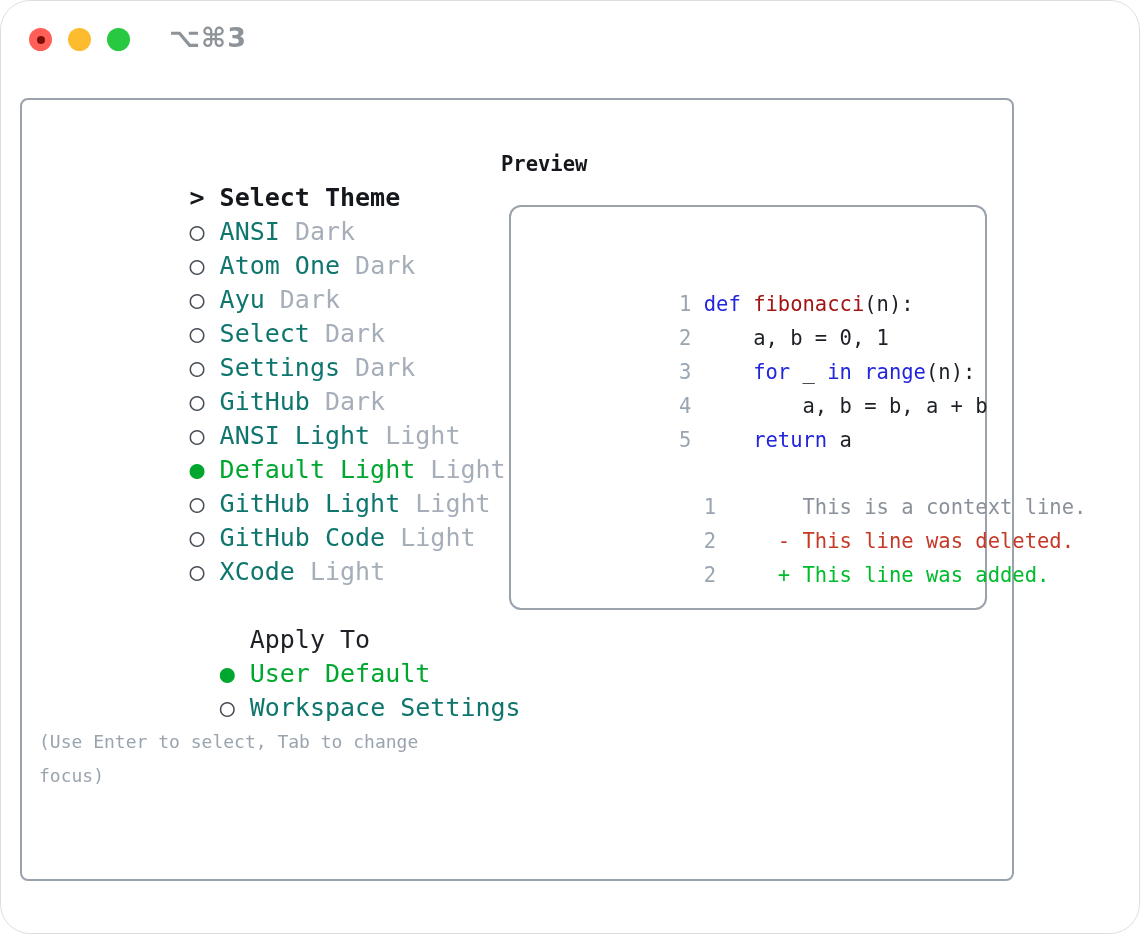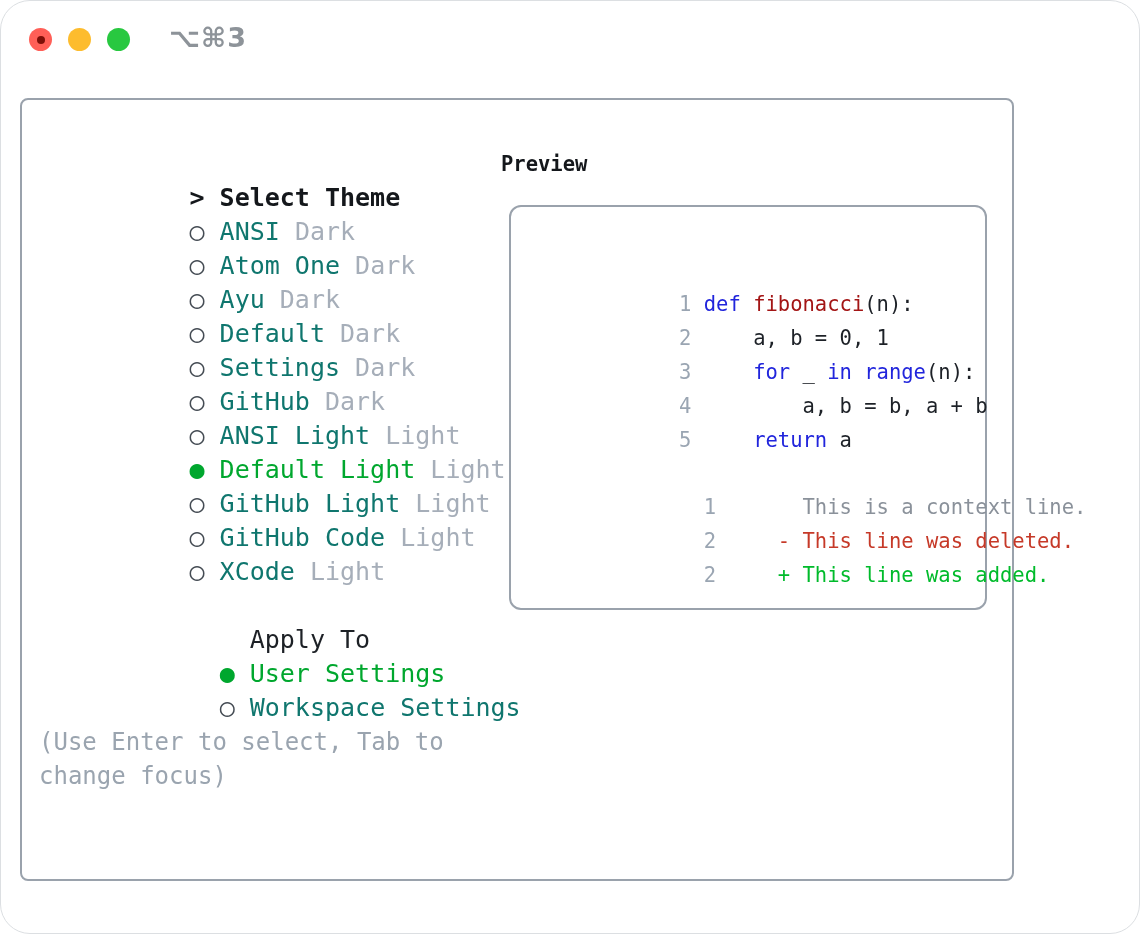--- a/index.html
+++ b/index.html
@@ -91,21 +91,21 @@
   .name { color: #0f766e; }
   .tag { margin-left: 1ch; color: #a6aeb9; margin-top: 48px; }
   .row[data-state="selected"] .marker,
   .row[data-state="selected"] .name { color: #00a72e; }
   .section-label { color: #1d2126; }
 
   .apply-section { margin-top: 34px; }
   .hint {
     margin-top: 34px;
     width: 420px;
-    font-size: 24px;
+    font-size: 18px;
     line-height: 34px;
     color: #9aa4af;
   }
 
   
   .preview-title {
     font-size: 20.5px;
     line-height: 34px;
     font-weight: bold;
     color: #14171b;
@@ -166,21 +166,21 @@
         <div class="row" data-state="unselected">
           <span class="marker">○</span><span class="name">ANSI</span><span class="tag">Dark</span>
         </div>
         <div class="row" data-state="unselected">
           <span class="marker">○</span><span class="name">Atom One</span><span class="tag">Dark</span>
         </div>
         <div class="row" data-state="unselected">
           <span class="marker">○</span><span class="name">Ayu</span><span class="tag">Dark</span>
         </div>
         <div class="row" data-state="unselected">
-          <span class="marker">○</span><span class="name">Default</span><span class="tag">Dark</span>
+          <span class="marker">○</span><span class="name">Select</span><span class="tag">Dark</span>
         </div>
         <div class="row" data-state="unselected">
           <span class="marker">○</span><span class="name">Settings</span><span class="tag">Dark</span>
         </div>
         <div class="row" data-state="unselected">
           <span class="marker">○</span><span class="name">GitHub</span><span class="tag">Dark</span>
         </div>
         <div class="row" data-state="unselected">
           <span class="marker">○</span><span class="name">ANSI Light</span><span class="tag">Light</span>
         </div>
@@ -195,21 +195,21 @@
         </div>
         <div class="row" data-state="unselected">
           <span class="marker">○</span><span class="name">XCode</span><span class="tag">Light</span>
         </div>
 
         <div class="apply-section">
           <div class="row">
             <span class="marker"></span><span class="section-label">Apply To</span>
           </div>
           <div class="row" data-state="selected">
-            <span class="marker">●</span><span class="name">User Settings</span>
+            <span class="marker">●</span><span class="name">User Default</span>
           </div>
           <div class="row" data-state="unselected">
             <span class="marker">○</span><span class="name">Workspace Settings</span>
           </div>
         </div>
 
         <div class="hint">(Use Enter to select, Tab to change focus)</div>
       </div>
 
       <div class="col-right">

